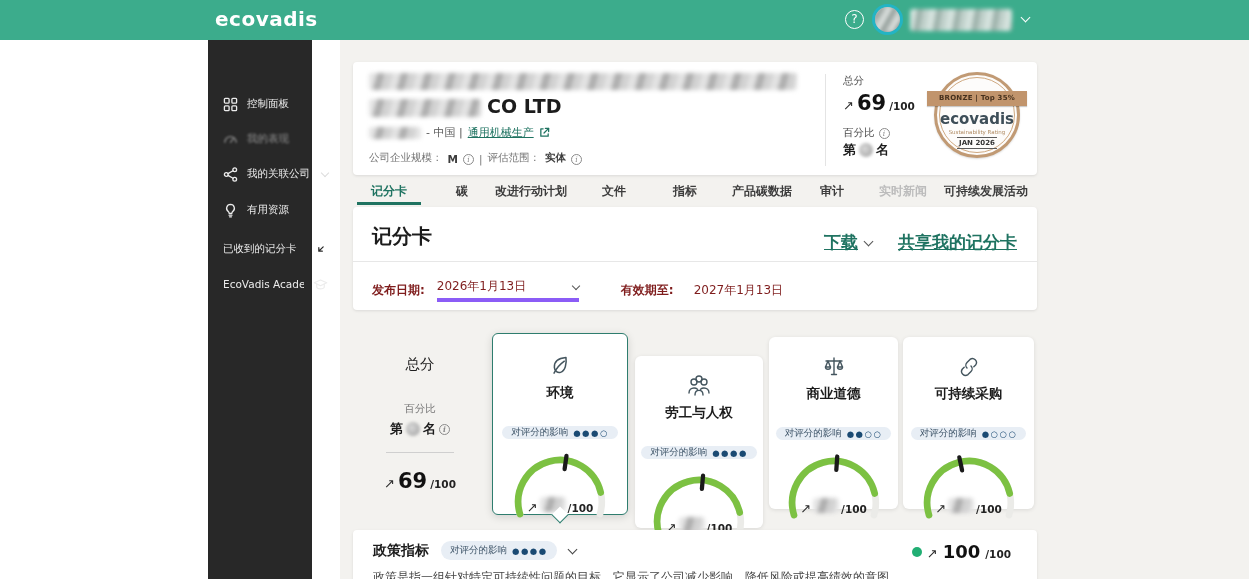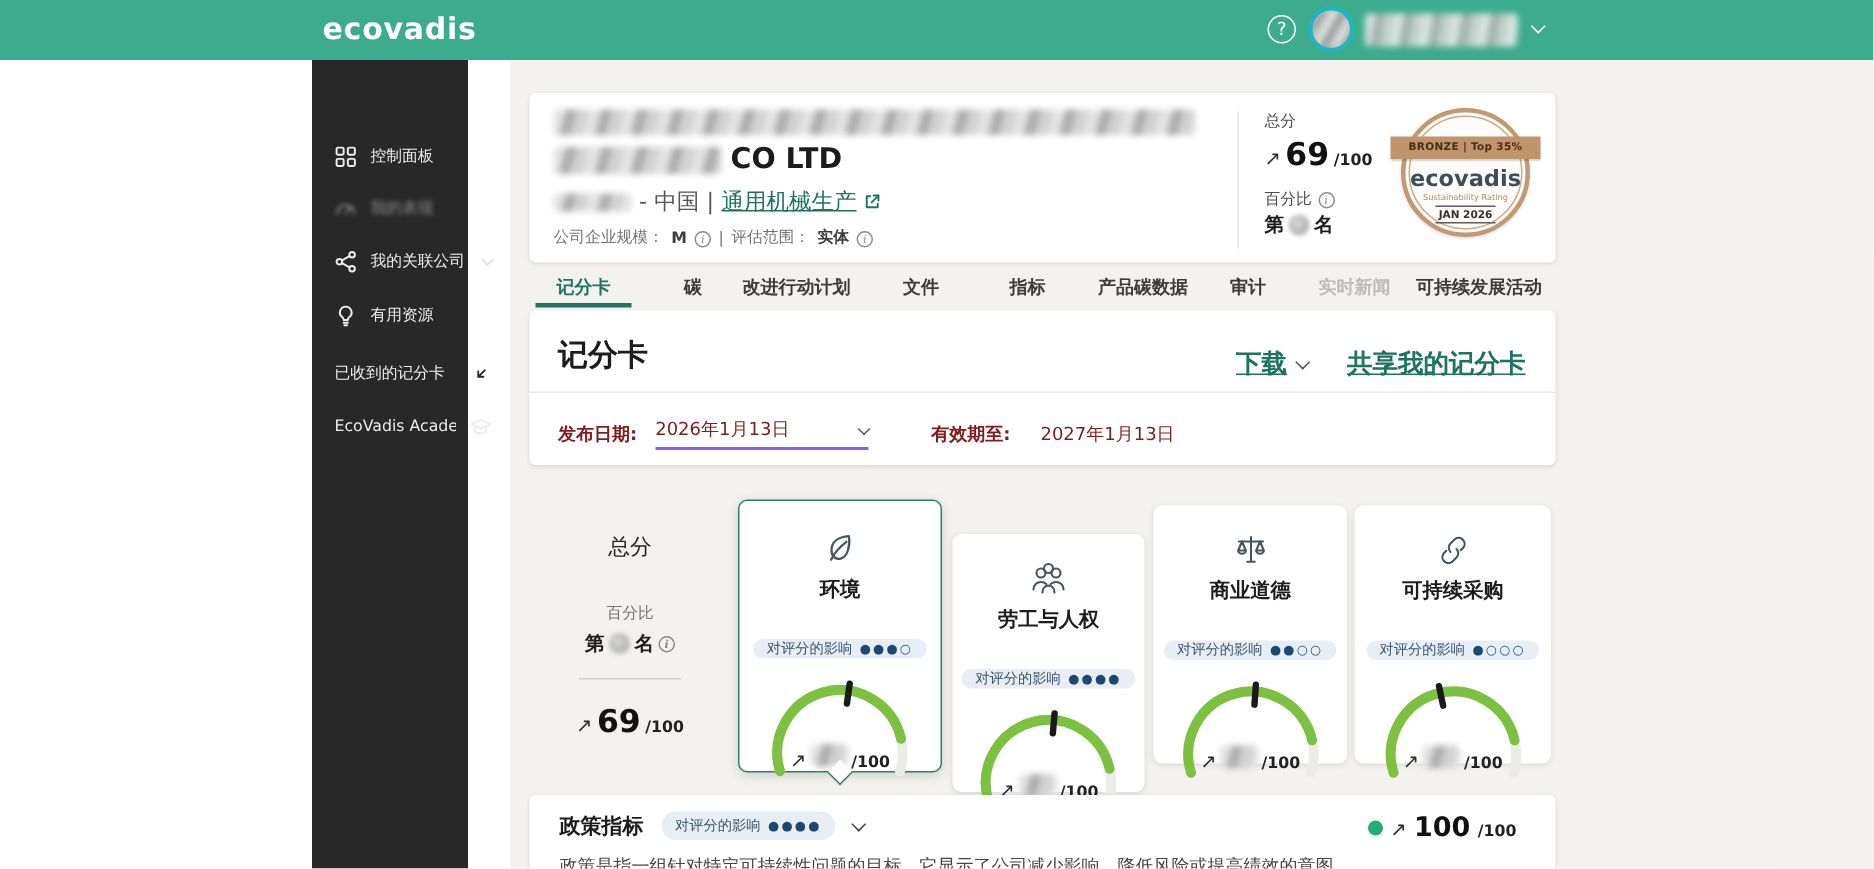--- a/index.html
+++ b/index.html
@@ -35,21 +35,21 @@
   .main-bg { position:absolute; left:340px; top:40px; width:909px; height:539px; background:#f3f2ef; }
   .card { position:absolute; background:#fff; border-radius:4px; box-shadow:0 1px 3px rgba(0,0,0,.10); }
 
   
   .co-card { left:353px; top:62px; width:684px; height:113px; }
   .blob { display:inline-block; border-radius:3px; filter:blur(2px);
     background:repeating-linear-gradient(105deg,#e3e3e3 0 8px,#adadad 8px 15px,#d2d2d2 15px 23px); vertical-align:middle; }
   .co-nameblob { position:absolute; left:16px; top:11px; width:428px; height:17px; }
   .co-line2 { position:absolute; left:16px; top:33px; font-size:19px; font-weight:bold; color:#1c1c1c; }
   .co-line2 .blob { width:112px; height:18px; margin-right:6px; }
-  .co-line3 { position:absolute; left:16px; top:63px; font-size:15px; color:#555; display:flex; align-items:center; gap:5px; }
+  .co-line3 { position:absolute; left:16px; top:63px; font-size:11px; color:#555; display:flex; align-items:center; gap:5px; }
   .co-line3 .blob { width:52px; height:12px; }
   .tlink { color:#1f7361; text-decoration:underline; cursor:pointer; }
   .co-line4 { position:absolute; left:16px; top:89px; font-size:10.5px; color:#757575; display:flex; align-items:flex-end; gap:5px; }
   .co-line4 b { color:#3c3c3c; font-weight:bold; }
   .ic-info { display:inline-block; width:11px; height:11px; border:1px solid #8a8a8a; border-radius:50%;
     font-size:7.5px; line-height:9px; text-align:center; color:#8a8a8a; font-style:italic; font-family:"DejaVu Serif",serif; }
   .vsep { position:absolute; left:472px; top:12px; width:1px; height:92px; background:#e4e4e4; }
   .co-score { position:absolute; left:490px; top:12px; width:80px; }
   .mini-lbl { font-size:10.5px; color:#4c4c4c; }
   .score-line { display:flex; align-items:baseline; gap:3px; margin-top:3px; }
@@ -84,21 +84,21 @@
   
   .sc-card { left:353px; top:207px; width:684px; height:103px; }
   .sc-title { position:absolute; left:19px; top:16px; font-size:20px; font-weight:bold; color:#1c1c1c; }
   .sc-actions { position:absolute; right:20px; top:24px; display:flex; align-items:center; gap:26px; }
   .sc-link { color:#1f7361; font-size:17px; font-weight:bold; text-decoration:underline; cursor:pointer; display:flex; align-items:center; gap:7px; }
   .sc-link .chev { color:#555; margin-top:-3px; }
   .sc-div { position:absolute; left:0; top:54px; width:684px; height:1px; background:#e7e7e7; }
   .sc-daterow { position:absolute; left:19px; top:71px; display:flex; align-items:center; font-size:12px; color:#7f1d1d; }
   .sc-daterow .lab { font-weight:bold; margin-right:12px; }
   .date-select { display:flex; align-items:center; justify-content:space-between; width:142px;
-    border-bottom:2px solid #8b5cf6; padding-bottom:3px; cursor:pointer; }
+    border-bottom:4px solid #8b5cf6; padding-bottom:3px; cursor:pointer; }
   .date-select .chev { color:#555; width:6px; height:6px; margin-top:-2px; }
   .sc-valid { margin-left:42px; display:flex; gap:8px; }
 
   
   .ov-col { position:absolute; left:358px; top:355px; width:124px; text-align:center; }
   .ov-total { font-size:14.5px; color:#202020; }
   .ov-pct { margin-top:28px; font-size:10.5px; color:#767676; }
   .ov-rank { margin-top:4px; font-size:13px; font-weight:bold; color:#1c1c1c; display:flex; justify-content:center; align-items:center; gap:3px; }
   .ov-div { margin:14px auto 0; width:68px; height:1px; background:#cfcfcf; }
   .ov-score { margin-top:16px; display:flex; justify-content:center; align-items:baseline; gap:3px; }

